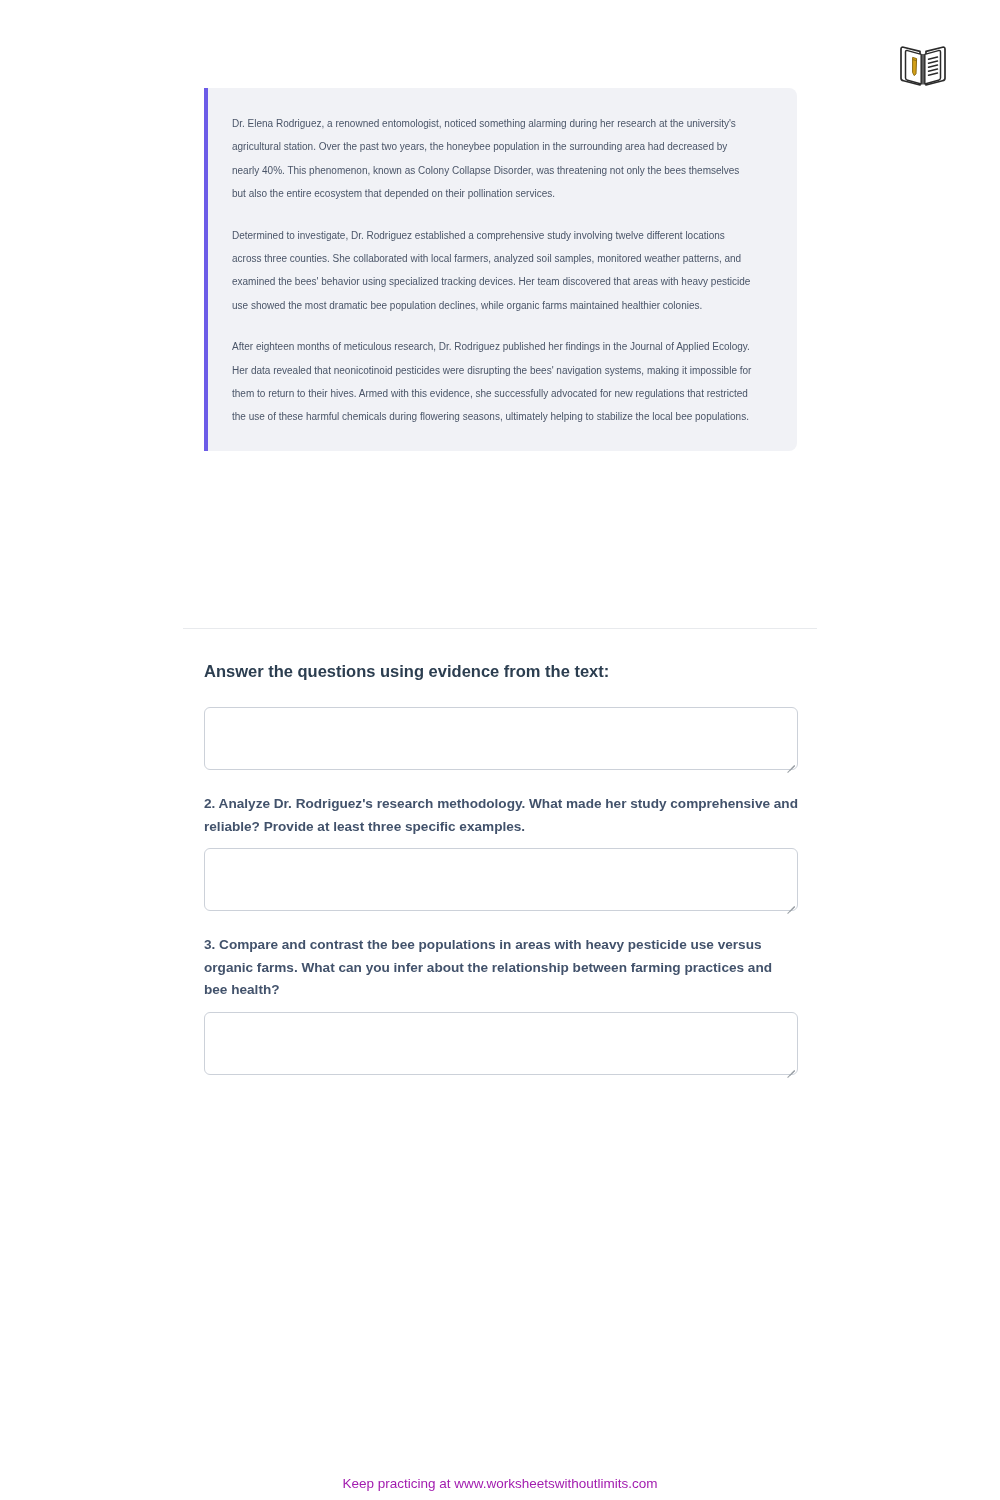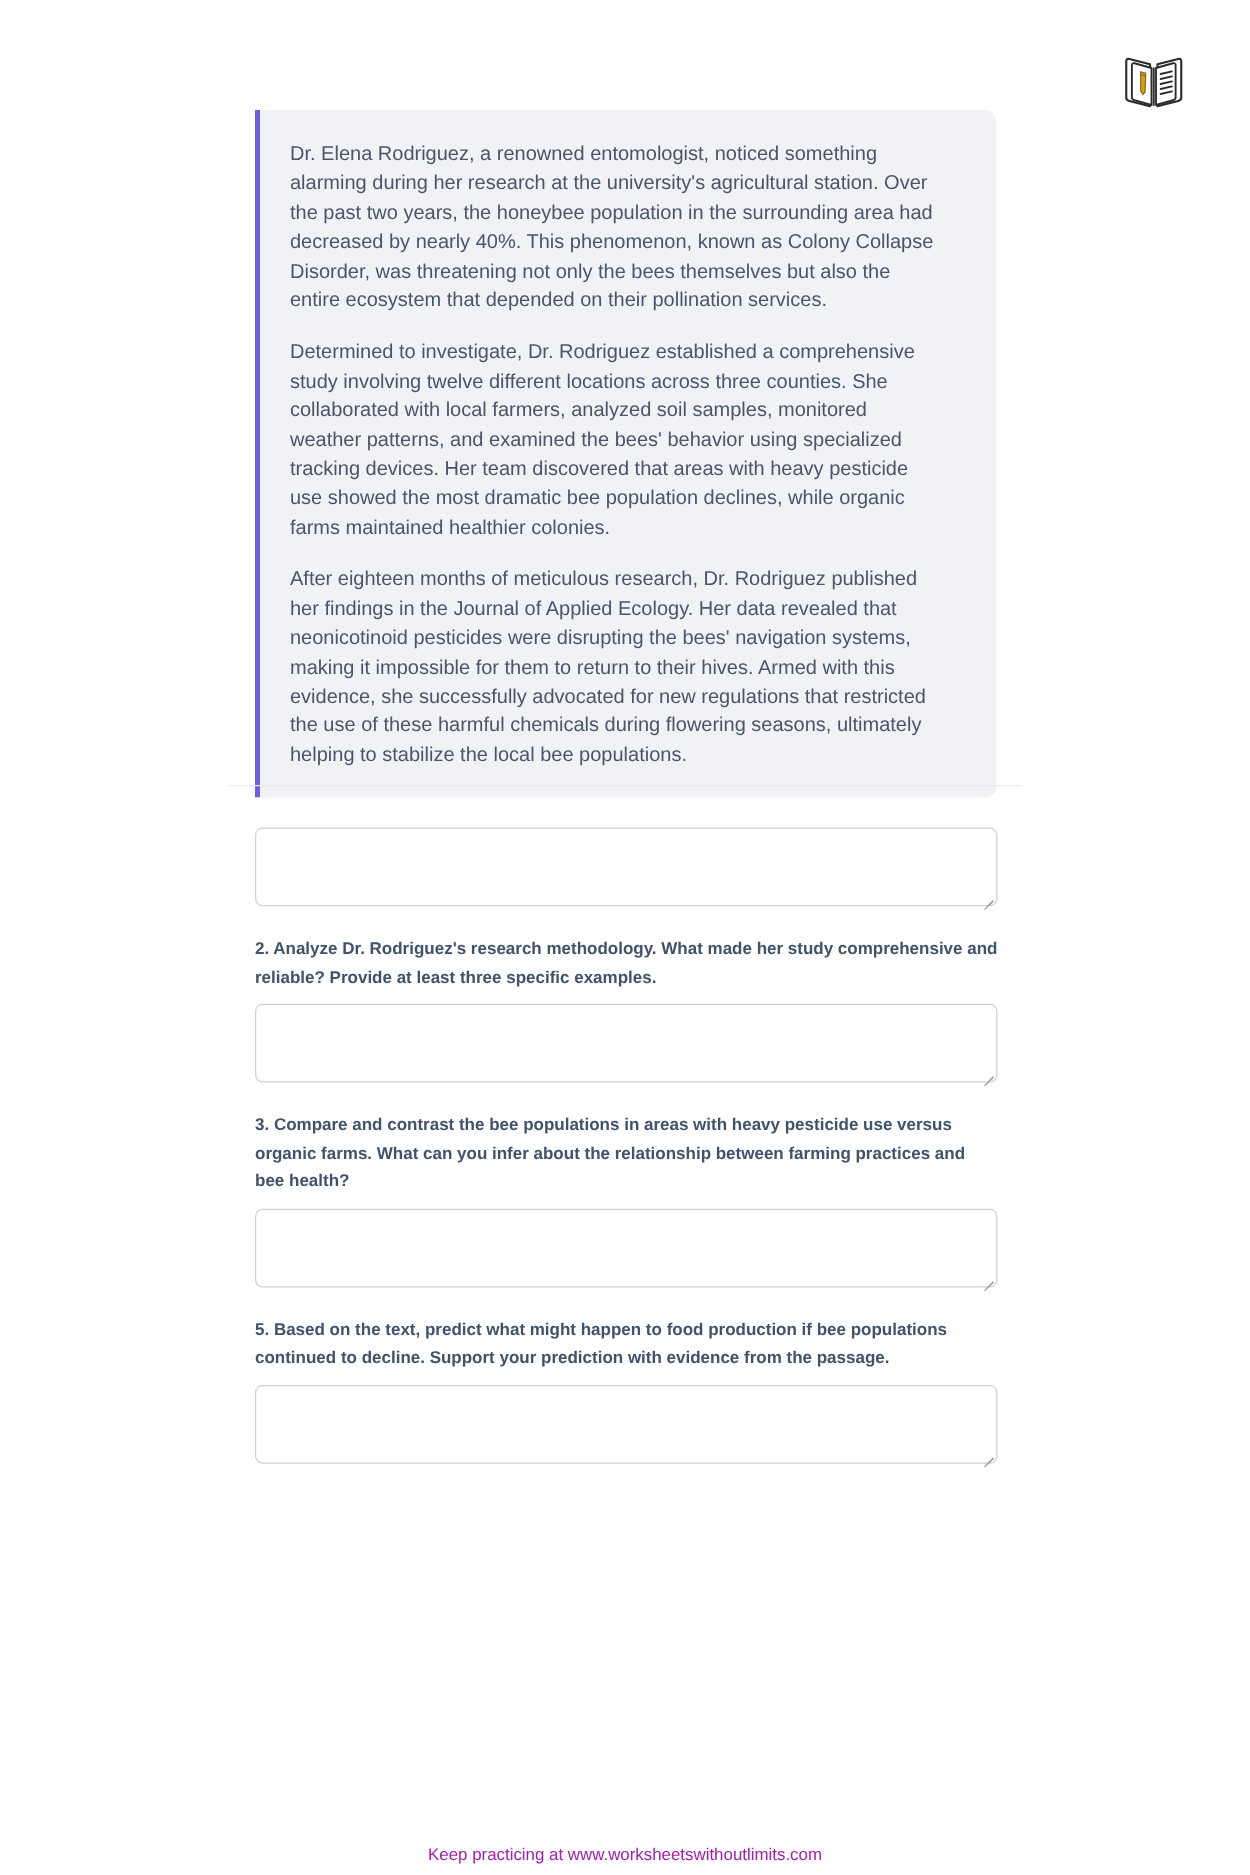--- a/index.html
+++ b/index.html
@@ -54,21 +54,21 @@
     top: 88px;
     width: 593px;
   }
   .passage-box {
     background: #f1f2f6;
     border-left: 4px solid #6c5ce7;
     border-radius: 0 8px 8px 0;
     padding: 24px 26px 22px 24px;
   }
   .passage-para {
-    font-size: 16px;
+    font-size: 10px;
     line-height: 23.4px;
     color: #4a5568;
     margin: 0 17px 18px 0;
     text-align: left;
   }
   .passage-para:last-child { margin-bottom: 0; }
 
   
   .divider {
     position: absolute;
@@ -179,20 +179,21 @@
     <div class="passage-box">
       <p class="passage-para">Dr. Elena Rodriguez, a renowned entomologist, noticed something alarming during her research at the university's agricultural station. Over the past two years, the honeybee population in the surrounding area had decreased by nearly 40%. This phenomenon, known as Colony Collapse Disorder, was threatening not only the bees themselves but also the entire ecosystem that depended on their pollination services.</p>
       <p class="passage-para">Determined to investigate, Dr. Rodriguez established a comprehensive study involving twelve different locations across three counties. She collaborated with local farmers, analyzed soil samples, monitored weather patterns, and examined the bees' behavior using specialized tracking devices. Her team discovered that areas with heavy pesticide use showed the most dramatic bee population declines, while organic farms maintained healthier colonies.</p>
       <p class="passage-para">After eighteen months of meticulous research, Dr. Rodriguez published her findings in the Journal of Applied Ecology. Her data revealed that neonicotinoid pesticides were disrupting the bees' navigation systems, making it impossible for them to return to their hives. Armed with this evidence, she successfully advocated for new regulations that restricted the use of these harmful chemicals during flowering seasons, ultimately helping to stabilize the local bee populations.</p>
     </div>
   </div>
 
   <div class="divider"></div>
 
   <div class="questions-section">
+    <h2 class="questions-heading">Answer the questions using evidence from the text:</h2>
 
     <div class="question-block">
       <div class="answer-area">
         <textarea style="width: 100%; height: 100%; border: 0px; outline: none; resize: none; background: transparent; padding: 8px 10px; font-family: &quot;Liberation Sans&quot;, sans-serif; font-size: 13px; color: rgb(44, 62, 80);" placeholder=""></textarea>
         <span class="resize-grip">
             <i></i>
             <i></i>
             <i></i>
           </span>
       </div>
@@ -216,28 +217,17 @@
         <textarea style="width: 100%; height: 100%; border: 0px; outline: none; resize: none; background: transparent; padding: 8px 10px; font-family: &quot;Liberation Sans&quot;, sans-serif; font-size: 13px; color: rgb(44, 62, 80);" placeholder=""></textarea>
         <span class="resize-grip">
             <i></i>
             <i></i>
             <i></i>
           </span>
       </div>
     </div>
 
 
-    <div class="question-block">
-      <p class="question-text">5. Based on the text, predict what might happen to food production if bee populations continued to decline. Support your prediction with evidence from the passage.</p>
-      <div class="answer-area">
-        <textarea style="width: 100%; height: 100%; border: 0px; outline: none; resize: none; background: transparent; padding: 8px 10px; font-family: &quot;Liberation Sans&quot;, sans-serif; font-size: 13px; color: rgb(44, 62, 80);" placeholder=""></textarea>
-        <span class="resize-grip">
-            <i></i>
-            <i></i>
-            <i></i>
-          </span>
-      </div>
-    </div>
   </div>
 
   <div class="footer">Keep practicing at www.worksheetswithoutlimits.com</div>
 
 </div>
 
 </body></html>

